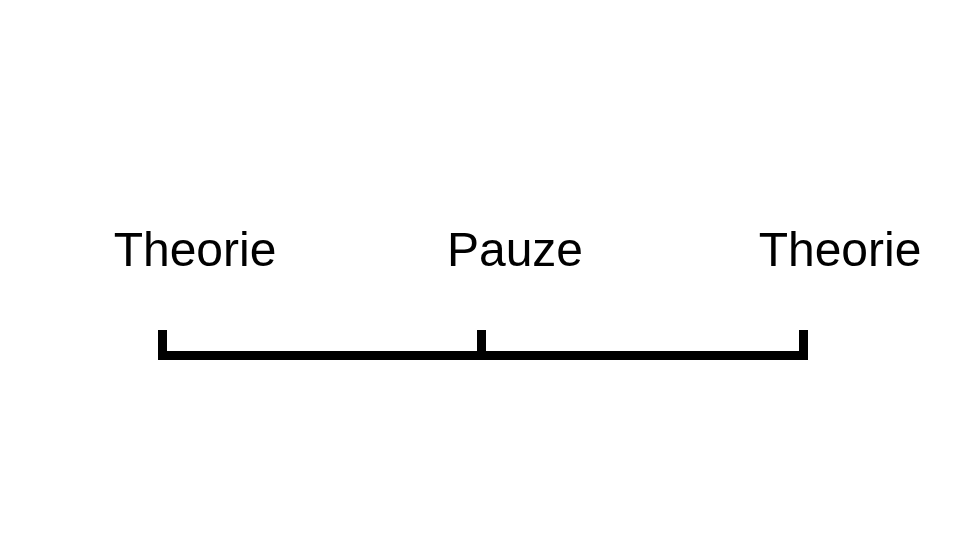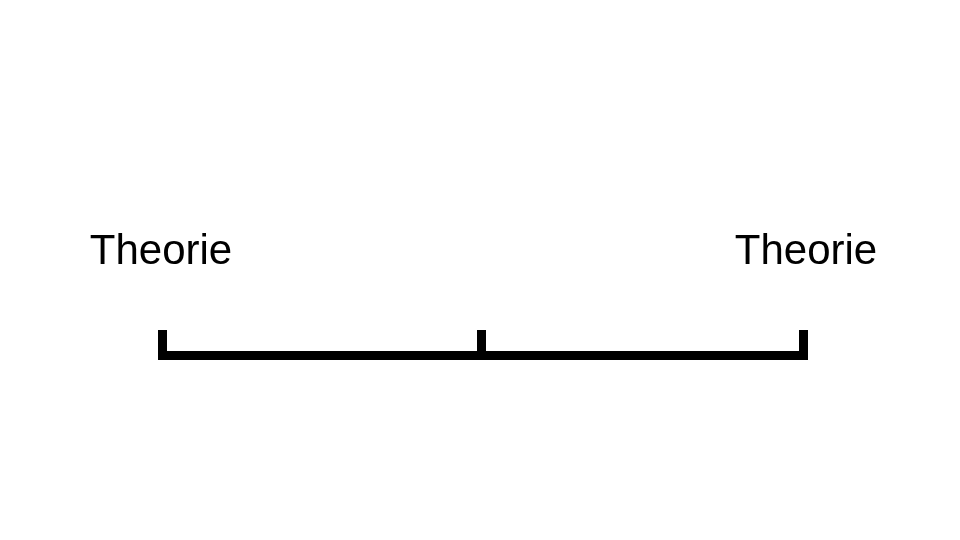--- a/index.html
+++ b/index.html
@@ -16,27 +16,28 @@
     width: 960px;
     height: 540px;
     background: #ffffff;
     overflow: hidden;
   }
 
   
   .phase-label {
     position: absolute;
     font-family: "Liberation Sans", sans-serif;
-    font-size: 42px;
+    font-size: 48px;
     line-height: 38px;
     font-weight: 400;
     color: #000000;
     white-space: nowrap;
     text-align: center;
     transform: translateX(-50%);
+    margin-left: 34px;
   }
   #label-theorie  { left: 161px; top: 231px; }
   #label-pauze    { left: 481px; top: 231px; }
   #label-praktijk { left: 806px; top: 231px; }
 
   
   #timeline-bracket {
     position: absolute;
     left: 0;
     top: 0;
@@ -60,20 +61,21 @@
   #tick-middle { left: 477px; top: 330px; height: 30px; }
   #tick-end    { left: 799px; top: 330px; height: 30px; }
 </style>
 </head>
 <body>
 
 <div id="canvas">
 
   <div class="phase-label" id="label-theorie">Theorie</div>
 
+  <div class="phase-label" id="label-pauze">Pauze</div>
 
   <div class="phase-label" id="label-praktijk">Theorie</div>
 
   <div id="timeline-bracket">
     <div class="timeline-baseline"></div>
     <div class="timeline-tick" id="tick-start"></div>
     <div class="timeline-tick" id="tick-middle"></div>
     <div class="timeline-tick" id="tick-end"></div>
   </div>
 

